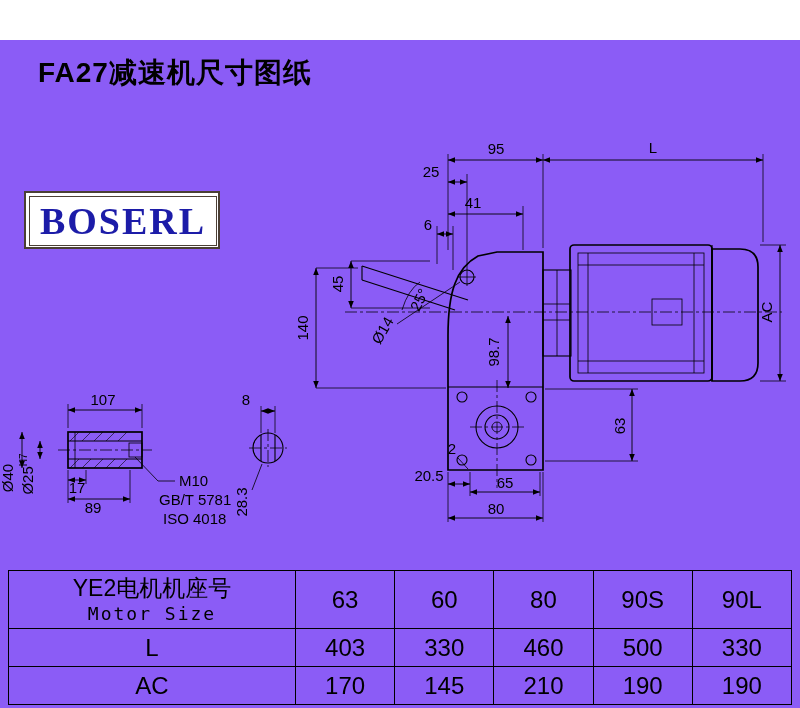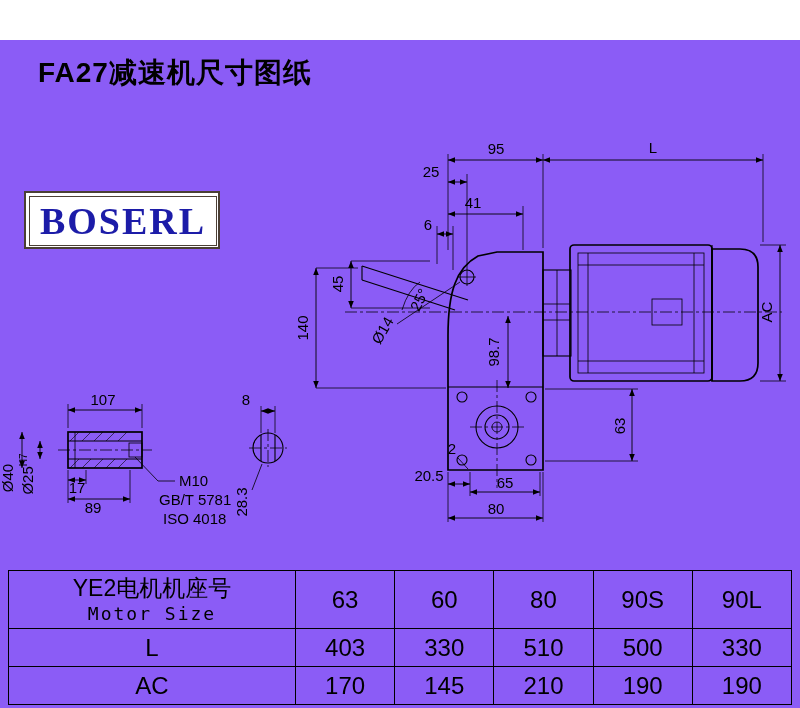--- a/index.html
+++ b/index.html
@@ -231,21 +231,21 @@
       <td>63</td>
       <td>60</td>
       <td>80</td>
       <td>90S</td>
       <td>90L</td>
     </tr>
     <tr style="height:38px">
       <td>L</td>
       <td>403</td>
       <td>330</td>
-      <td>510</td>
+      <td>460</td>
       <td>500</td>
       <td>330</td>
     </tr>
     <tr style="height:38px">
       <td>AC</td>
       <td>170</td>
       <td>145</td>
       <td>210</td>
       <td>190</td>
       <td>190</td>

